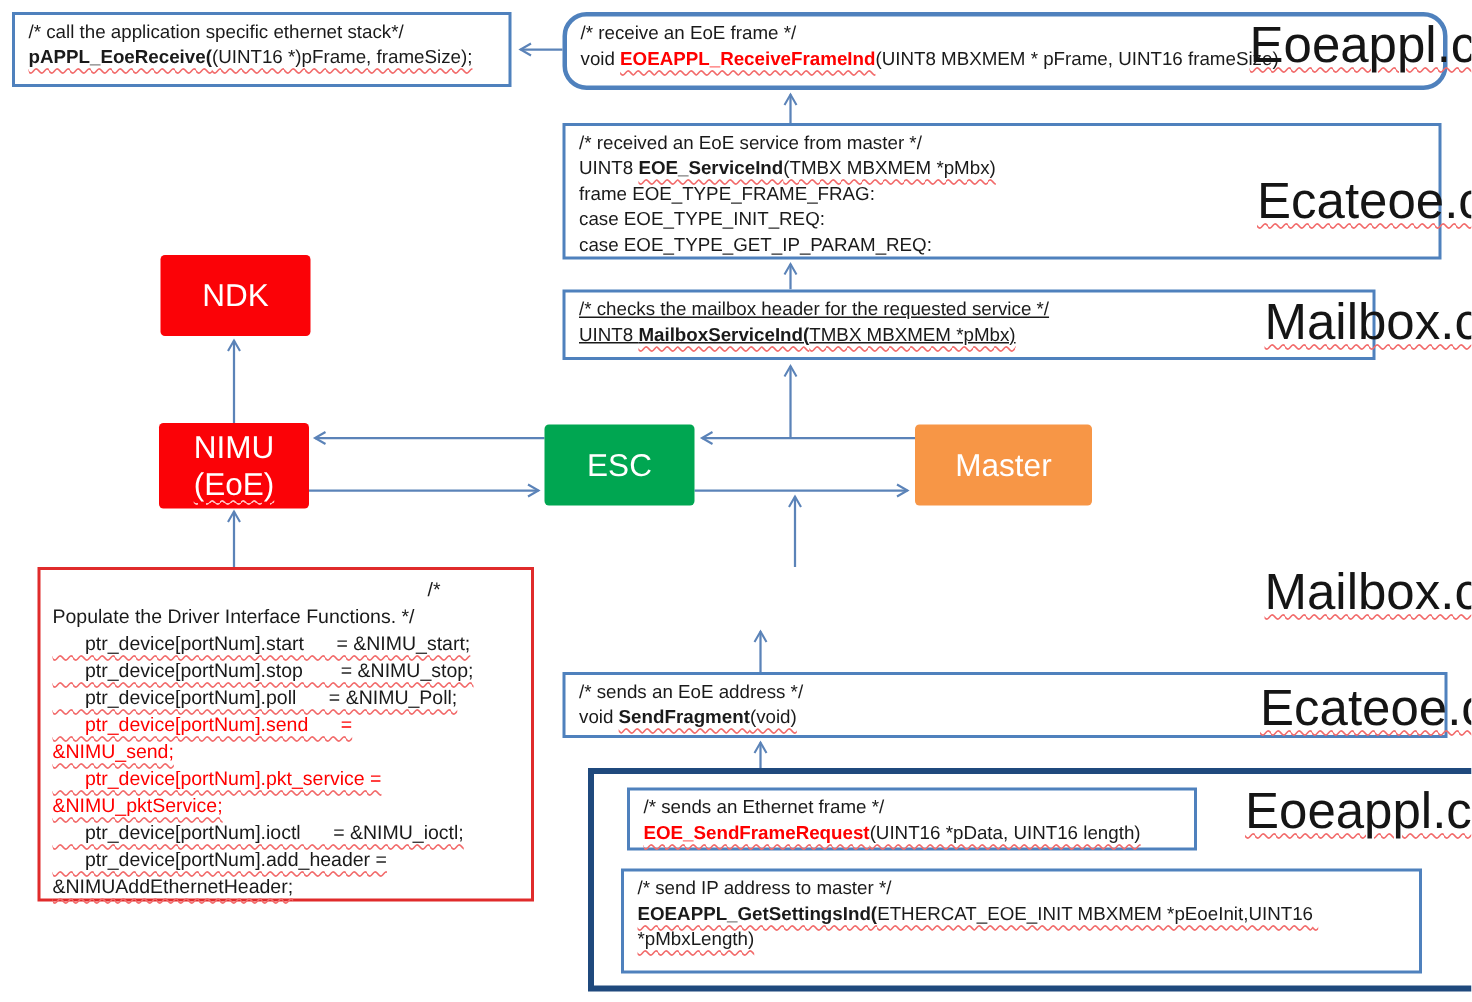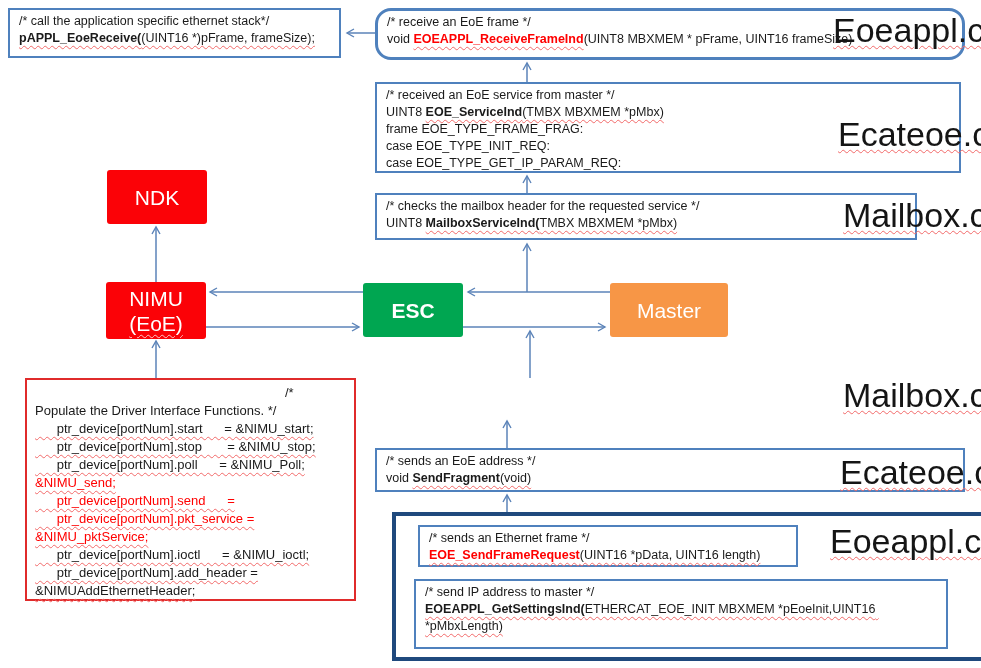--- a/index.html
+++ b/index.html
@@ -15,21 +15,21 @@
   .rtx{color:#FF0000;}
   .sq{text-decoration-line:underline;text-decoration-style:wavy;
       text-decoration-color:#f26a6a;text-decoration-thickness:1px;text-underline-offset:3px;}
   .wsq{text-decoration-line:underline;text-decoration-style:wavy;
        text-decoration-color:#ffc8c8;text-decoration-thickness:1px;text-underline-offset:3px;}
   .filelabel{position:absolute;font-size:34px;color:#151515;line-height:28px;}
   .node{position:absolute;display:flex;flex-direction:column;align-items:center;
         justify-content:center;color:#fff;font-size:21px;border-radius:3px;
         text-align:center;line-height:25px;box-sizing:border-box;}
   .n-red{background:#FB0207;}
-  .n-green{background:#00A651;font-weight:bold;}
+  .n-green{background:#00A651;}
   .n-orange{background:#F79646;}
   .driverbox{position:absolute;background:#fff;border:2px solid #E02B2B;
              padding:4px 8px;font-size:13px;line-height:18px;box-sizing:border-box;}
   .driverbox .line{white-space:pre;}
   .far{padding-left:250px;}
   .innerbox{position:absolute;background:#fff;border:2px solid #4F81BD;
             padding:3px 9px;font-size:12.5px;line-height:17px;box-sizing:border-box;}
   .innerbox .line{white-space:pre-wrap;}
 </style>
 </head>
@@ -73,21 +73,21 @@
 
   <div class="codebox" style="left:375px;top:82px;width:586px;height:91px;">
     <div class="line"><span>/* received an EoE service from master */</span></div>
     <div class="line"><span>UINT8 </span><span class="fn sq">EOE_ServiceInd</span><span class="sq">(TMBX MBXMEM *pMbx)</span></div>
     <div class="line"><span>frame EOE_TYPE_FRAME_FRAG:</span></div>
     <div class="line"><span>case EOE_TYPE_INIT_REQ:</span></div>
     <div class="line"><span>case EOE_TYPE_GET_IP_PARAM_REQ:</span></div>
   </div>
   <div class="filelabel sq" style="left:838px;top:120px;">Ecateoe.c</div>
 
-  <div class="codebox" style="left:375px;top:193px;width:542px;height:47px;">
+  <div class="codebox" style="left:375px;top:193px;width:542px;height:47px;text-decoration:underline;">
     <div class="line"><span>/* checks the mailbox header for the requested service */</span></div>
     <div class="line"><span>UINT8 </span><span class="fn sq">MailboxServiceInd(</span><span class="sq">TMBX MBXMEM *pMbx)</span></div>
   </div>
   <div class="filelabel sq" style="left:843px;top:201px;">Mailbox.c</div>
 
   <div class="node n-red" style="left:107px;top:170px;width:100px;height:54px;">
     <span>NDK</span>
   </div>
   <div class="node n-red" style="left:106px;top:282px;width:100px;height:57px;">
     <span>NIMU</span>
@@ -119,22 +119,22 @@
     </div>
   </div>
   <div class="filelabel sq" style="left:830px;top:527px;">Eoeappl.c</div>
 
   <div class="driverbox" style="left:25px;top:378px;width:331px;height:223px;">
     <div class="line far"><span>/*</span></div>
     <div class="line"><span>Populate the Driver Interface Functions. */</span></div>
     <div class="line"><span class="sq">      ptr_device[portNum].start      = &amp;NIMU_start;</span></div>
     <div class="line"><span class="sq">      ptr_device[portNum].stop       = &amp;NIMU_stop;</span></div>
     <div class="line"><span class="sq">      ptr_device[portNum].poll      = &amp;NIMU_Poll;</span></div>
+    <div class="line"><span class="sq rtx">      ptr_device[portNum].send      =</span></div>
     <div class="line"><span class="sq rtx">&amp;NIMU_send;</span></div>
-    <div class="line"><span class="sq rtx">      ptr_device[portNum].send      =</span></div>
     <div class="line"><span class="sq rtx">      ptr_device[portNum].pkt_service =</span></div>
     <div class="line"><span class="sq rtx">&amp;NIMU_pktService;</span></div>
     <div class="line"><span class="sq">      ptr_device[portNum].ioctl      = &amp;NIMU_ioctl;</span></div>
     <div class="line"><span class="sq">      ptr_device[portNum].add_header =</span></div>
     <div class="line"><span class="sq">&amp;NIMUAddEthernetHeader;</span></div>
   </div>
 
 </div>
 
 </body></html>

